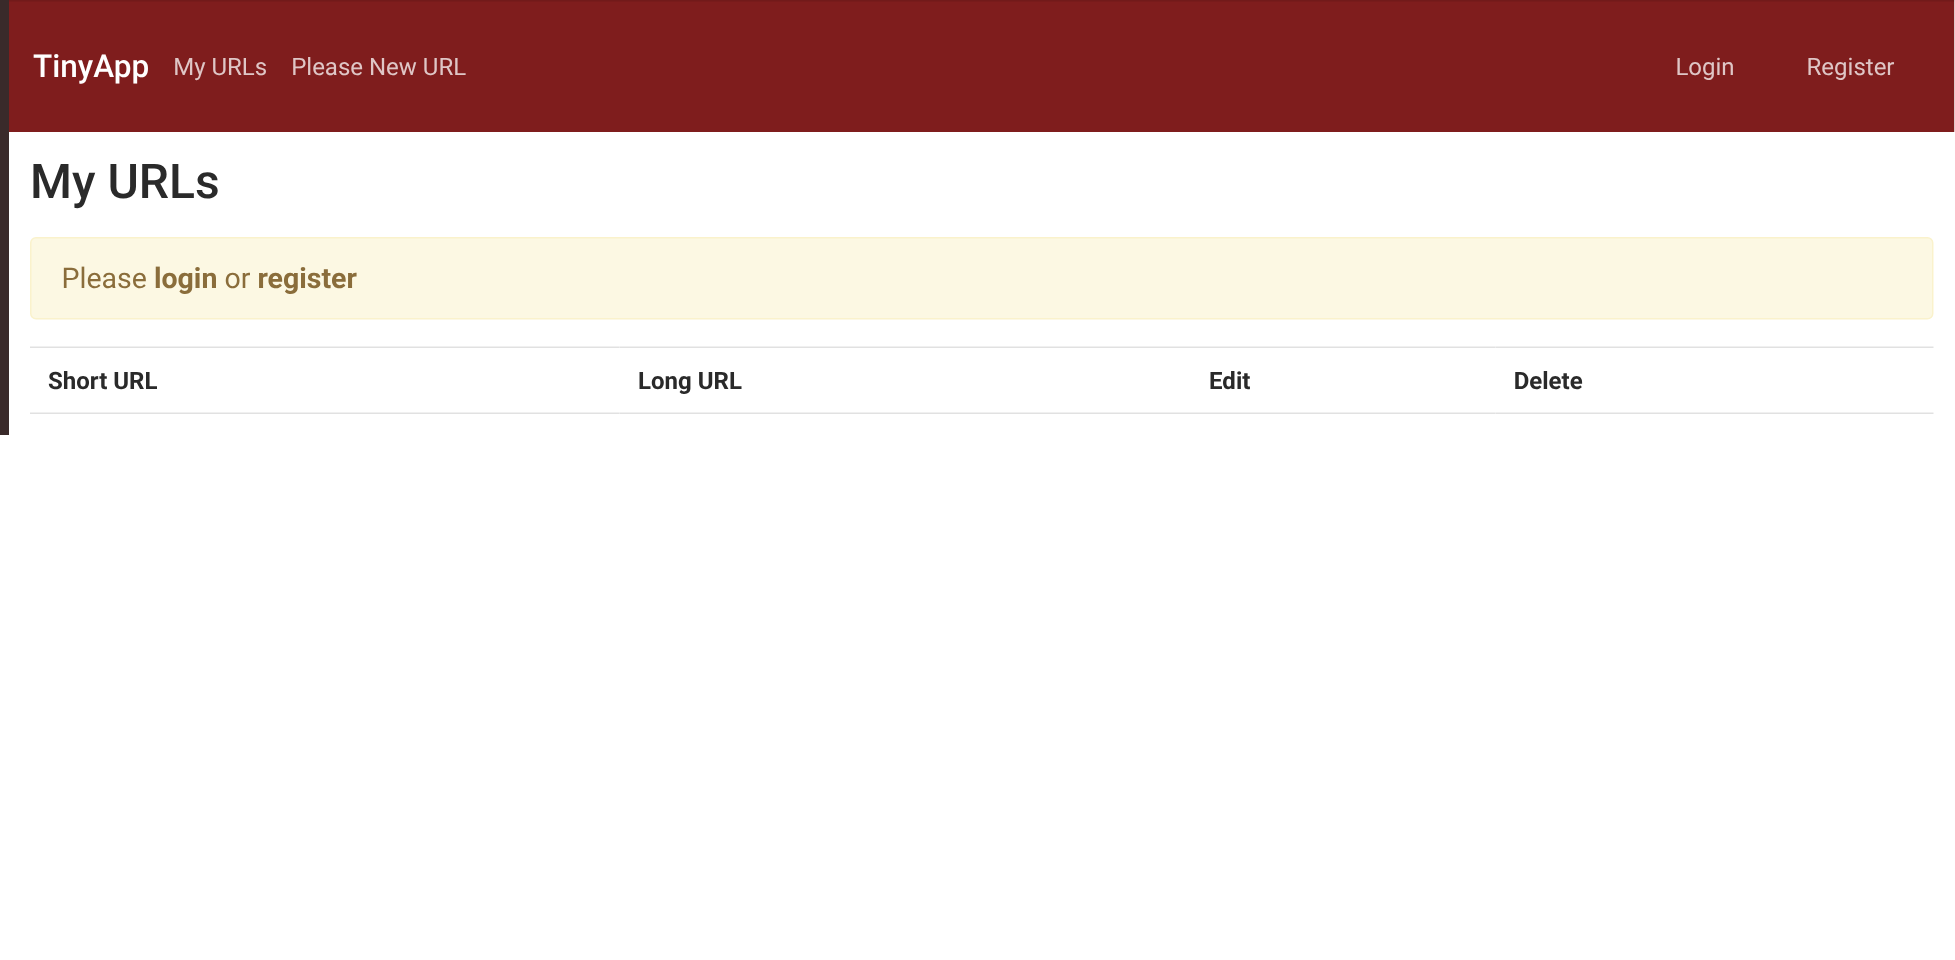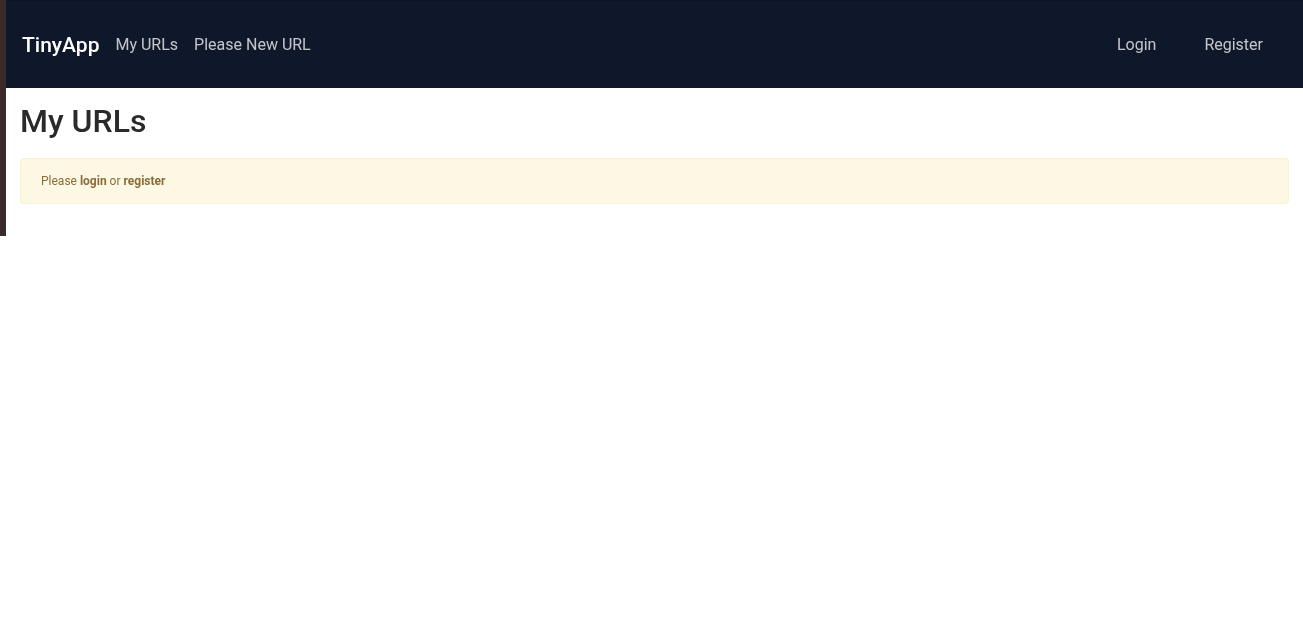--- a/index.html
+++ b/index.html
@@ -6,21 +6,21 @@
       margin: 0;
       padding: 0;
       box-sizing: border-box;
     }
     body {
       font-family: -apple-system, BlinkMacSystemFont, "Segoe UI", Roboto, "Helvetica Neue", Arial, sans-serif;
       background: #fff;
       border-left: 6px solid #3a2a2a;
     }
     .navbar {
-      background-color: #0f172a;
+      background-color: #7f1d1d;
       padding: 0 16px;
       height: 88px;
       display: flex;
       align-items: center;
       justify-content: space-between;
       border-top: 1px solid rgba(0,0,0,0.1);
     }
     .nav-left {
       display: flex;
       align-items: center;
@@ -55,21 +55,21 @@
       font-weight: 500;
       color: #2a2a2a;
       margin-bottom: 18px;
     }
     .alert {
       background-color: #fcf8e3;
       border: 1px solid #faf2cc;
       border-radius: 4px;
       padding: 15px 20px;
       color: #8a6d3b;
-      font-size: 12px;
+      font-size: 19px;
       margin-bottom: 18px;
     }
     .alert strong {
       font-weight: 700;
     }
     .table {
       width: 100%;
       border-collapse: collapse;
     }
     .table thead th {
@@ -103,13 +103,25 @@
   </div>
 </nav>
 
 <div class="container">
   <h1 class="page-title">My URLs</h1>
 
   <div class="alert">
     <span>Please </span><strong>login</strong><span> or </span><strong>register</strong>
   </div>
 
+  <table class="table">
+    <thead>
+      <tr>
+        <th>Short URL</th>
+        <th>Long URL</th>
+        <th>Edit</th>
+        <th>Delete</th>
+      </tr>
+    </thead>
+    <tbody>
+    </tbody>
+  </table>
 </div>
 
 </body></html>

